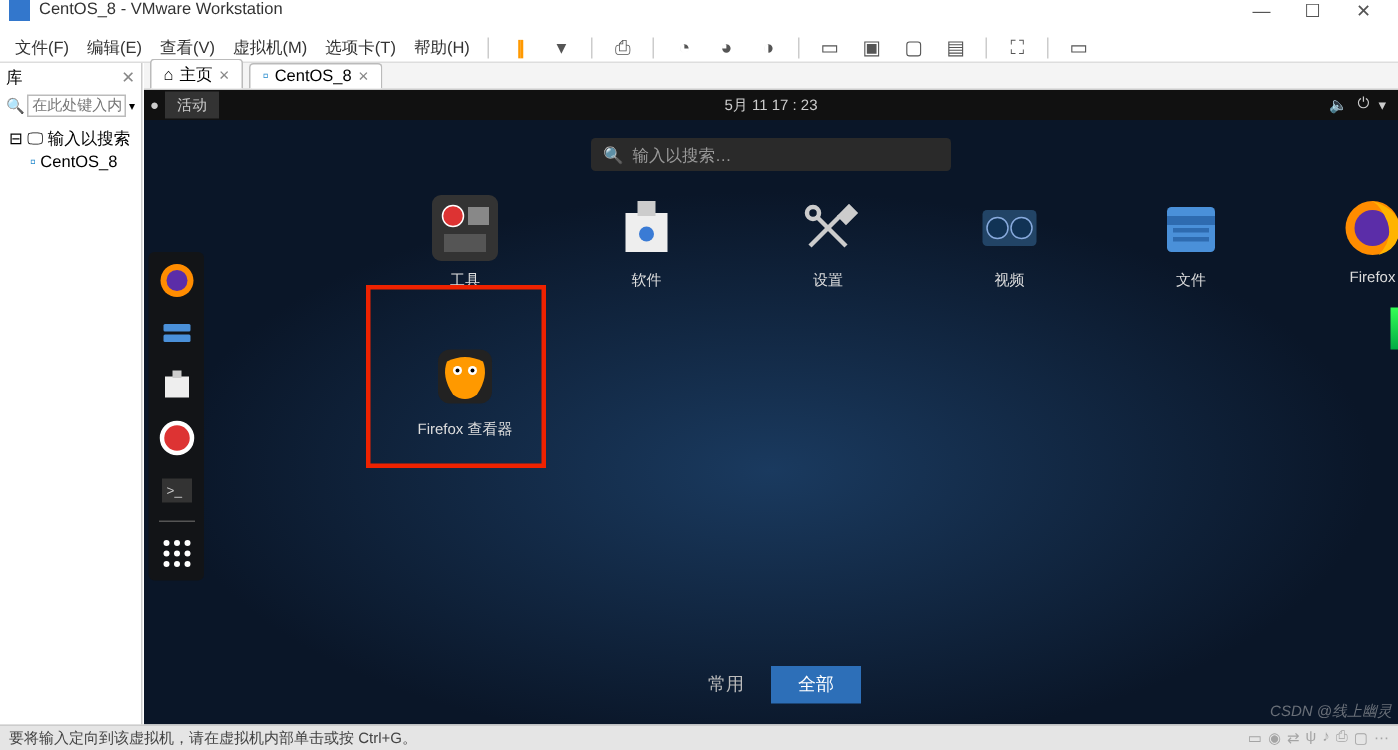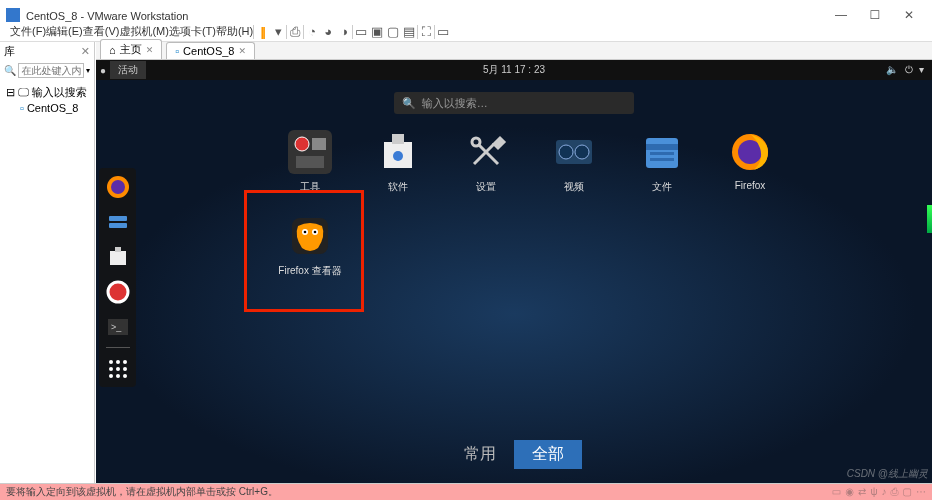--- a/index.html
+++ b/index.html
@@ -1,25 +1,25 @@
 <!DOCTYPE html>
 <html><head>
 <meta charset="utf-8">
 <style>
   * { box-sizing: border-box; margin: 0; padding: 0; font-family: "Segoe UI", "Microsoft YaHei", sans-serif; }
   body { width: 932px; height: 500px; overflow: hidden; background: #fff; position: relative; }
 
   
-  .titlebar { height: 22px; display: flex; align-items: flex-end; padding: 0 6px; font-size: 11px; color: #333; }
+  .titlebar { height: 22px; display: flex; align-items: flex-start; padding: 0 6px; font-size: 11px; color: #333; }
   .titlebar .ico { width: 14px; height: 14px; background: #37c; margin-right: 6px; display:inline-block;}
   .titlebar .spacer { flex: 1; }
   .win-btn { width: 34px; text-align: center; font-size: 12px; color: #555; }
 
   
-  .menubar { height: 20px; display: flex; align-items: center; padding: 0 10px; font-size: 11px; color: #333; border-bottom: 1px solid #ddd;}
+  .menubar { height: 20px; display: flex; align-items: center; gap: 12px; padding: 0 10px; font-size: 11px; color: #333; border-bottom: 1px solid #ddd;}
   .menubar .sep { width: 1px; height: 14px; background: #ccc; }
   .menubar .tool-ico { width: 16px; height: 16px; display:inline-flex; align-items:center; justify-content:center; font-size:13px; color:#555;}
   .menubar .pause { color:#f90; font-weight:bold; letter-spacing:-2px;}
 
   
   .lib-panel { position:absolute; top:42px; left:0; width:95px; bottom:17px; border-right:1px solid #ccc; font-size:11px;}
   .lib-header { display:flex; align-items:center; padding:2px 4px; justify-content:space-between;}
   .lib-search { display:flex; align-items:center; padding:2px 4px; gap:2px;}
   .lib-search input { flex:1; width:60px; font-size:10px; border:1px solid #bbb; padding:1px 2px;}
   .lib-tree { padding:4px 2px; }
@@ -40,42 +40,42 @@
 
   .search-wrap { display:flex; justify-content:center; margin-top:12px;}
   .search-box { width:240px; height:22px; background:#2a2a2a; border-radius:3px; display:flex; align-items:center; padding:0 8px; color:#999; font-size:11px; gap:6px;}
 
   
   .dock { position:absolute; left:3px; top:108px; width:37px; background:rgba(20,20,20,.85); border-radius:4px; padding:4px 0; display:flex; flex-direction:column; gap:6px; align-items:center;}
   .dock-item { width:29px; height:29px; border-radius:3px; display:flex; align-items:center; justify-content:center;}
   .dock-sep { width:24px; height:1px; background:#555;}
 
   
-  .grid { position:absolute; left:170px; top:68px; right:30px; display:grid; grid-template-columns: repeat(6, 88px); column-gap:0; row-gap:18px;}
+  .grid { position:absolute; left:170px; top:68px; right:30px; display:grid; grid-template-columns: repeat(6, 88px); column-gap:0; row-gap:18px;gap:33px;}
   .app { display:flex; flex-direction:column; align-items:center; gap:4px; color:#ddd; font-size:10px;}
   .app-ico { width:48px; height:48px; display:flex; align-items:center; justify-content:center; border-radius:4px;}
   .app.sel .app-ico { background:rgba(255,255,255,.08); outline:1px solid rgba(255,255,255,.15); width:56px; padding:4px;}
   .app.sel .lbl { background:rgba(255,255,255,.12); padding:2px 8px; border-radius:2px;}
 
   
   .highlight { position:absolute; left:148px; top:130px; width:120px; height:122px; border:3px solid #e20;}
 
   
-  .toggle { position:absolute; bottom:14px; left:50%; transform:translateX(-50%); display:flex; font-size:16px;}
+  .toggle { position:absolute; bottom:14px; left:50%; transform:translateX(-50%); display:flex; font-size:12px;}
   .toggle div { padding:4px 18px; color:#bbb;}
   .toggle .on { background:#2d6fb8; color:#fff;}
 
   
   .side-green { position:absolute; right:0; top:145px; width:5px; height:28px; background:linear-gradient(#3f5, #0a4);}
 
   
   .watermark { position:absolute; right:4px; bottom:2px; font-size:10px; color:rgba(200,200,200,.5); font-style:italic;}
 
   
-  .statusbar { position:absolute; bottom:0; left:0; right:0; height:17px; background:#fca5a5; border-top:1px solid #ccc; font-size:10px; color:#444; padding:2px 6px; display:flex; justify-content:space-between; align-items:center;}
+  .statusbar { position:absolute; bottom:0; left:0; right:0; height:17px; background:#e5e5e5; border-top:1px solid #ccc; font-size:10px; color:#444; padding:2px 6px; display:flex; justify-content:space-between; align-items:center;}
   .statusbar .devicons { display:flex; gap:4px; }
   .statusbar .devicons span { opacity:.4; }
 </style>
 </head>
 <body>
 
 <div class="titlebar">
   <span class="ico"></span>
   <span>CentOS_8 - VMware Workstation</span>
   <span class="spacer"></span>

